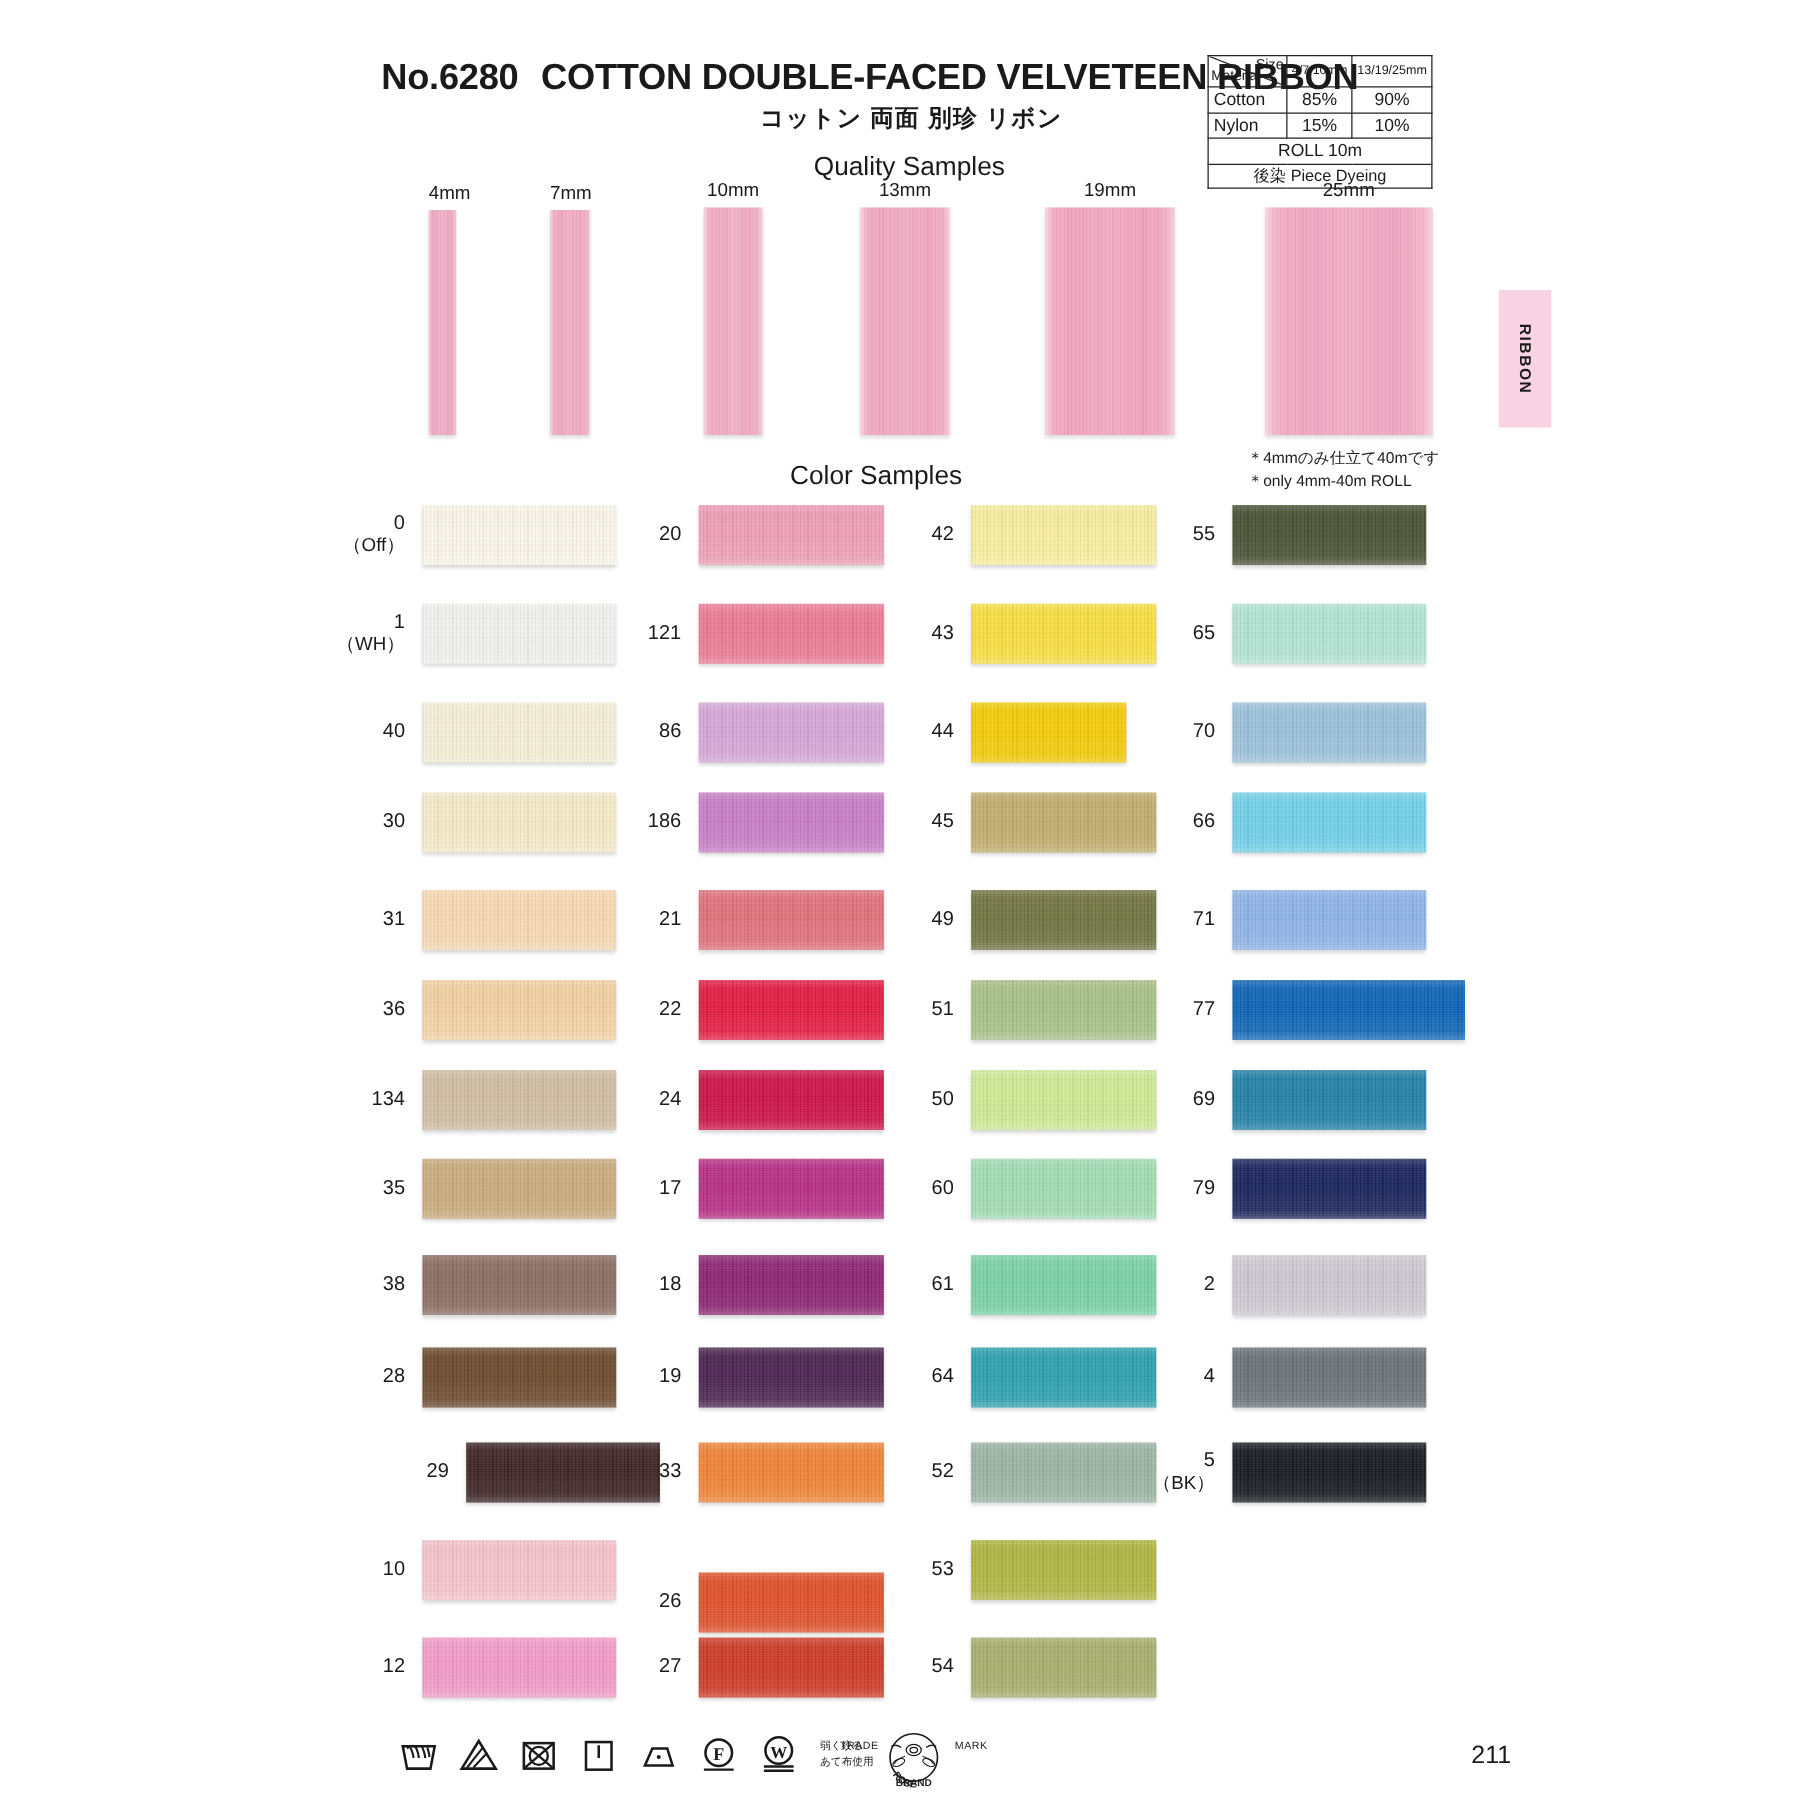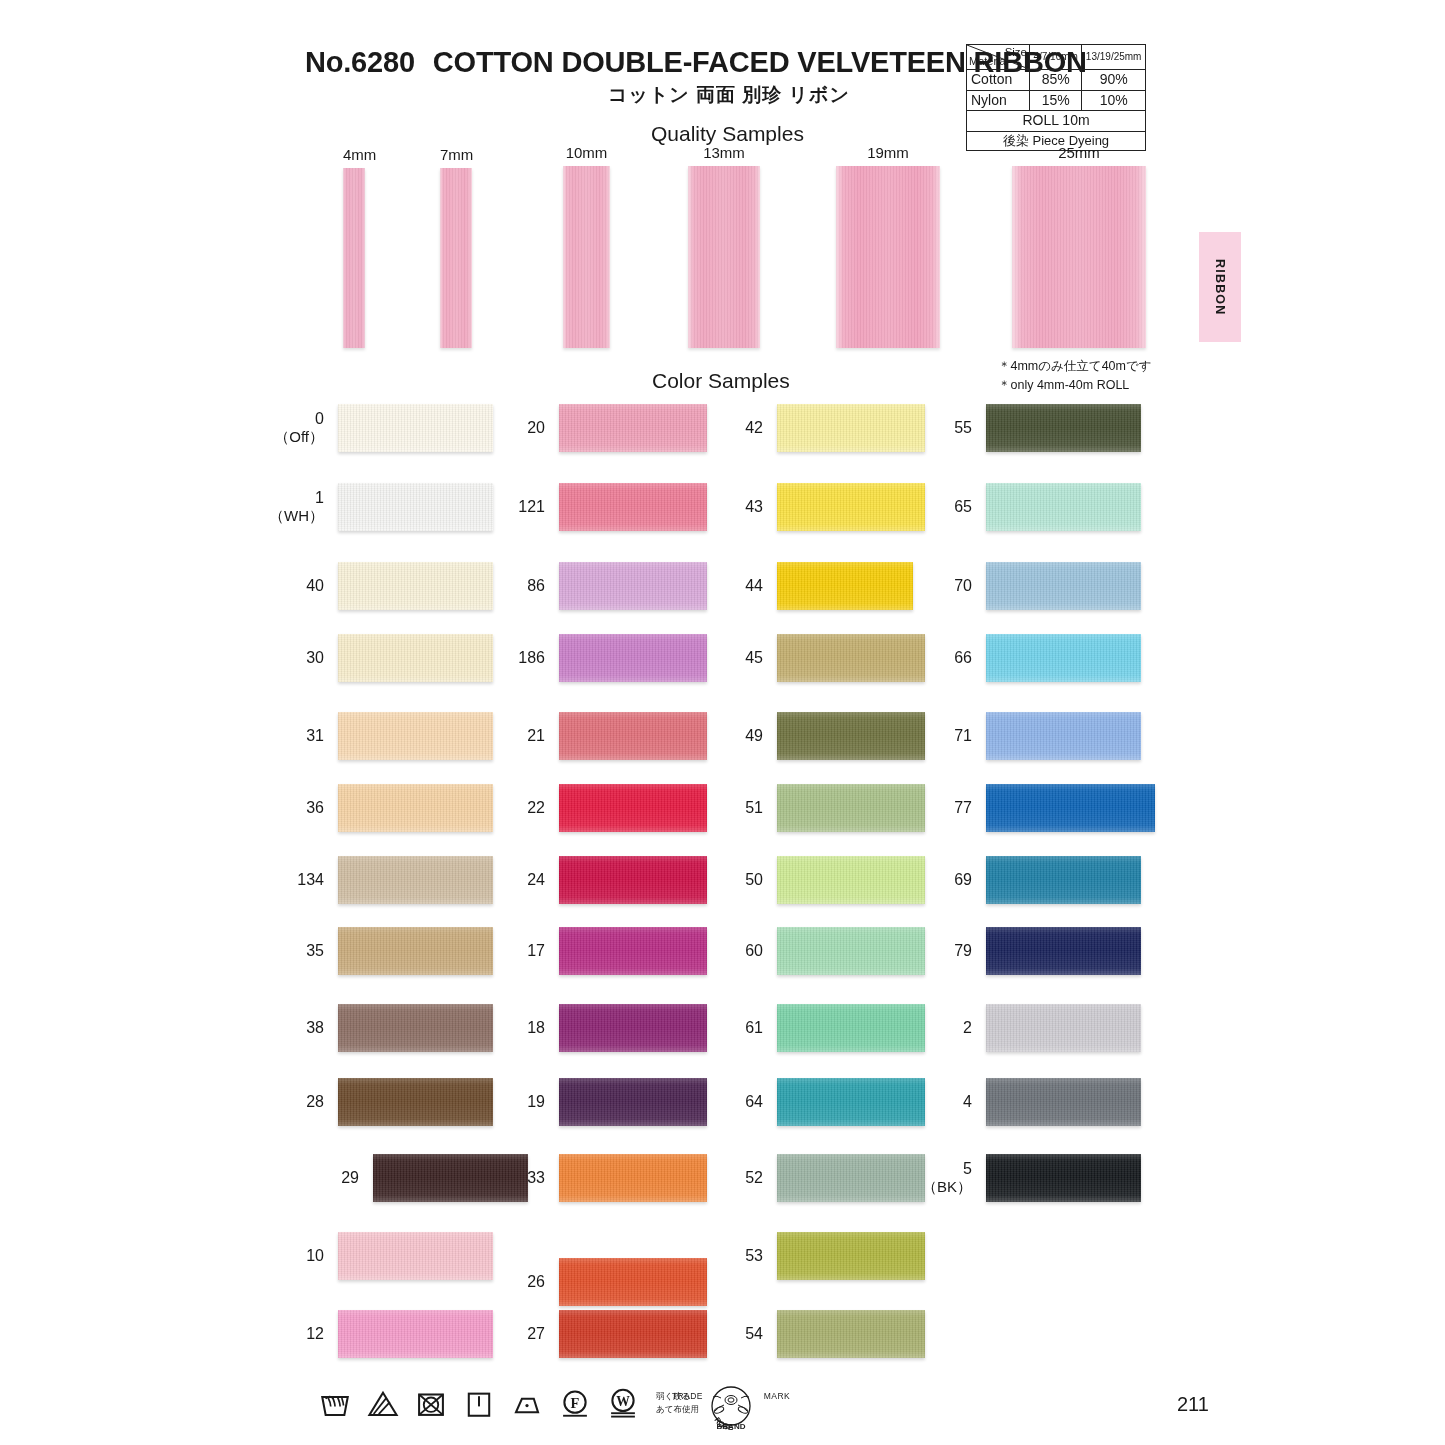--- a/index.html
+++ b/index.html
@@ -82,21 +82,21 @@
   .dye-row { font-size: 13px; }
 
   
   .section-heading {
     position: absolute;
     font-size: 21px;
     font-weight: 400;
     white-space: nowrap;
   }
   #quality-heading { left: 651px; top: 122px; }
-  #color-heading  { left: 652px; top: 369px; }
+  #color-heading  { left: 632px; top: 369px; }
 
   
   .qs-item { position: absolute; }
   .qs-label {
     position: absolute;
     top: -22px;
     width: 100%;
     text-align: center;
     font-size: 15px;
     white-space: nowrap;
@@ -416,21 +416,21 @@
       <div class="sw-chip" style="--c: #cf3b26;"></div>
     </div>
     <div class="sw-cell" style="left: 777px; top: 404px; width: 148px; height: 48px;">
       <div class="sw-code"><span>42</span></div>
       <div class="sw-chip" style="--c: #f8ef9e;"></div>
     </div>
     <div class="sw-cell" style="left: 777px; top: 483px; width: 148px; height: 48px;">
       <div class="sw-code"><span>43</span></div>
       <div class="sw-chip" style="--c: #fae141;"></div>
     </div>
-    <div class="sw-cell" style="left: 777px; top: 562px; width: 136px; height: 48px;">
+    <div class="sw-cell" style="left: 777px; top: 562px; width: 124px; height: 48px;">
       <div class="sw-code"><span>44</span></div>
       <div class="sw-chip" style="--c: #f6cd07;"></div>
     </div>
     <div class="sw-cell" style="left: 777px; top: 634px; width: 148px; height: 48px;">
       <div class="sw-code"><span>45</span></div>
       <div class="sw-chip" style="--c: #c3ae6e;"></div>
     </div>
     <div class="sw-cell" style="left: 777px; top: 712px; width: 148px; height: 48px; border-radius: 18px;">
       <div class="sw-code"><span>49</span></div>
       <div class="sw-chip" style="--c: #6f7340;"></div>
@@ -480,21 +480,21 @@
       <div class="sw-chip" style="--c: #9cc3dc;"></div>
     </div>
     <div class="sw-cell" style="left: 986px; top: 634px; width: 155px; height: 48px;">
       <div class="sw-code"><span>66</span></div>
       <div class="sw-chip" style="--c: #72d2ea;"></div>
     </div>
     <div class="sw-cell" style="left: 986px; top: 712px; width: 155px; height: 48px;">
       <div class="sw-code"><span>71</span></div>
       <div class="sw-chip" style="--c: #8eb3e8;"></div>
     </div>
-    <div class="sw-cell" style="left: 986px; top: 784px; width: 169px; height: 48px;">
+    <div class="sw-cell" style="left: 986px; top: 784px; width: 186px; height: 48px;">
       <div class="sw-code"><span>77</span></div>
       <div class="sw-chip" style="--c: #0d64b6;"></div>
     </div>
     <div class="sw-cell" style="left: 986px; top: 856px; width: 155px; height: 48px;">
       <div class="sw-code"><span>69</span></div>
       <div class="sw-chip" style="--c: #1e7fa6;"></div>
     </div>
     <div class="sw-cell" style="left: 986px; top: 927px; width: 155px; height: 48px;">
       <div class="sw-code"><span>79</span></div>
       <div class="sw-chip" style="--c: #18215a;"></div>

